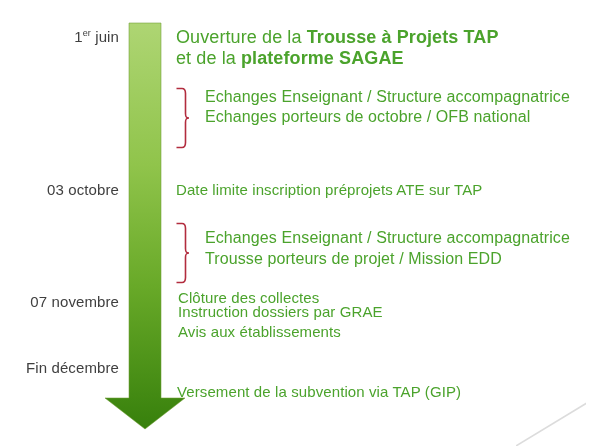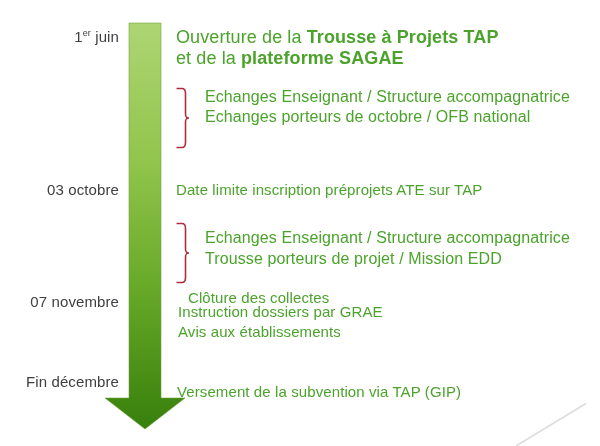--- a/index.html
+++ b/index.html
@@ -83,21 +83,21 @@
     </defs>
     <polygon points="29,1 61,1 61,376 85,376 45,407 5,376 29,376" fill="url(#arrowGrad)" stroke="#6f9c33" stroke-opacity="0.55" stroke-width="1"></polygon>
   </svg>
 
   <div class="date-label" style="top:27px">
     <span>1</span><sup>er</sup>
     <span>juin</span>
   </div>
   <div class="date-label" style="top:180px">03 octobre</div>
   <div class="date-label" style="top:292px">07 novembre</div>
-  <div class="date-label" style="top:372px">Fin décembre</div>
+  <div class="date-label" style="top:358px">Fin décembre</div>
 
   <div class="event-text" style="left:176px; top:27px">
     <div><span>Ouverture de la </span><span class="b">Trousse à Projets TAP</span></div>
     <div><span>et de la </span><span class="b">plateforme SAGAE</span></div>
   </div>
 
   <svg class="brace-svg" style="left:175px; top:87px" width="15" height="62" viewBox="0 0 15 62" aria-hidden="true">
     <path d="M1.5,1.5 H7 C9.8,1.5 10.5,3.5 10.5,6.5 V26.5 C10.5,29.8 11,31 14,31 C11,31 10.5,32.2 10.5,35.5 V55.5 C10.5,58.5 9.8,60.5 7,60.5 H1.5" fill="none" stroke="#b22c3e" stroke-width="1.6"></path>
   </svg>
   <div class="brace-text group1" style="left:205px; top:87px">
@@ -108,21 +108,21 @@
   <div class="single-line" style="left:176px; top:180px">Date limite inscription préprojets ATE sur TAP</div>
 
   <svg class="brace-svg" style="left:175px; top:222px" width="15" height="62" viewBox="0 0 15 62" aria-hidden="true">
     <path d="M1.5,1.5 H7 C9.8,1.5 10.5,3.5 10.5,6.5 V26.5 C10.5,29.8 11,31 14,31 C11,31 10.5,32.2 10.5,35.5 V55.5 C10.5,58.5 9.8,60.5 7,60.5 H1.5" fill="none" stroke="#b22c3e" stroke-width="1.6"></path>
   </svg>
   <div class="brace-text group2" style="left:205px; top:227px">
     <div>Echanges Enseignant / Structure accompagnatrice</div>
     <div>Trousse porteurs de projet /  Mission EDD</div>
   </div>
 
-  <div class="single-line" style="left:188px; top:288px">Clôture des collectes</div>
+  <div class="single-line" style="left:178px; top:288px">Clôture des collectes</div>
   <div class="single-line" style="left:178px; top:322px">Avis aux établissements</div>
   <div class="single-line" style="left:178px; top:302px">Instruction dossiers par GRAE</div>
 
   <div class="single-line" style="left:177px; top:382px">Versement de la subvention via TAP (GIP)</div>
 
   <svg class="corner-svg" width="84" height="51" viewBox="0 0 84 51" aria-hidden="true">
     <line x1="0" y1="51" x2="84" y2="0" stroke="#dcdcdc" stroke-width="1.5"></line>
   </svg>
 
 </div>

